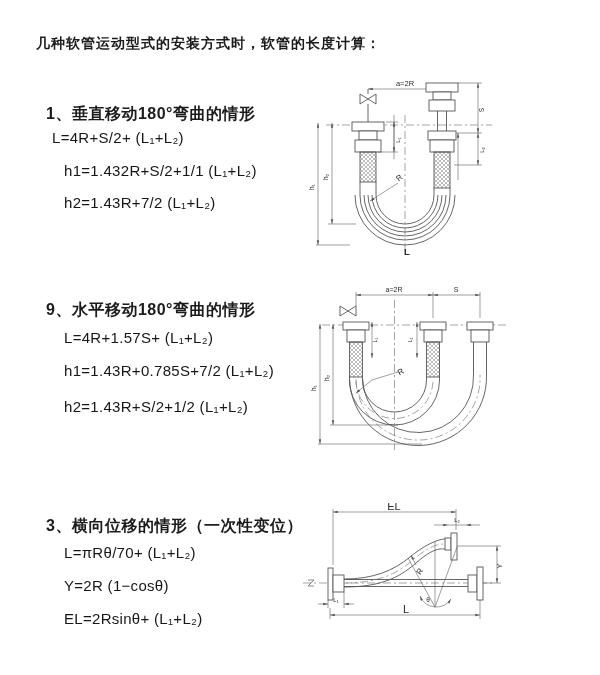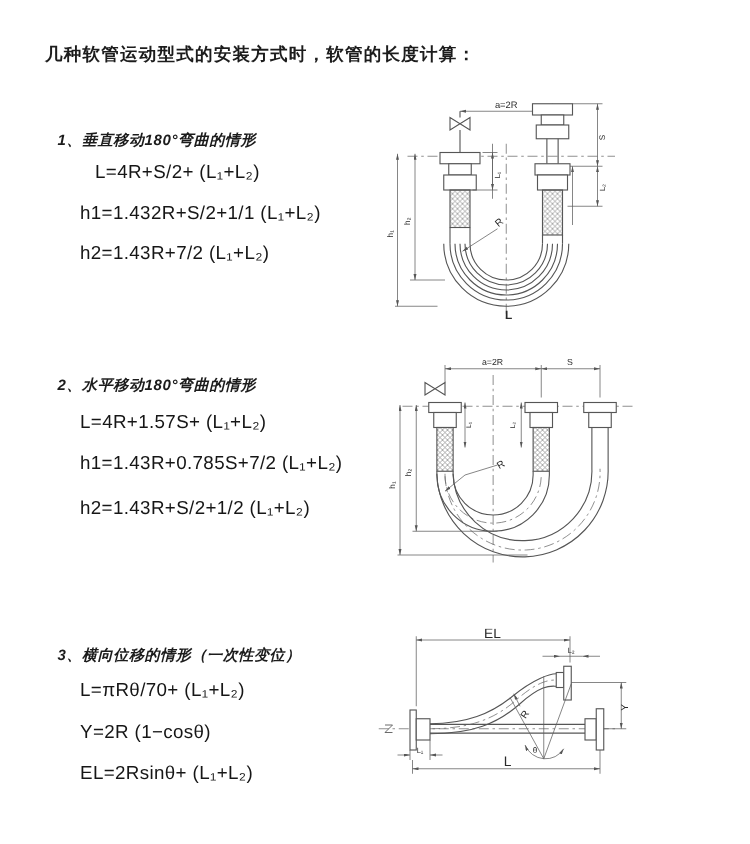--- a/index.html
+++ b/index.html
@@ -6,46 +6,46 @@
   body{
     width:600px;height:675px;background:#ffffff;position:relative;
     font-family:"Liberation Sans","DejaVu Sans",sans-serif;
     color:#1c1c1c;overflow:hidden;
   }
   .abs{position:absolute;}
   .page-title{
     left:36px;top:8px;font-size:14px;font-weight:bold;letter-spacing:1px;white-space:nowrap;margin-top:27px;
   }
   .sec-heading{
-    font-size:12px;font-weight:bold;letter-spacing:0.5px;white-space:nowrap;font-style:italic;
+    font-size:16px;font-weight:bold;letter-spacing:0.5px;white-space:nowrap;
   }
   .formula{
     font-size:15px;letter-spacing:0.3px;white-space:nowrap;color:#161616;
   }
   svg text{
     font-family:"Liberation Sans","DejaVu Sans",sans-serif;
     fill:#2a2a2a;
   }
   svg .ln{stroke:#565656;stroke-width:0.9;fill:none;}
   svg .thin{stroke:#5e5e5e;stroke-width:0.6;fill:none;}
   svg .cl{stroke:#6a6a6a;stroke-width:0.6;fill:none;stroke-dasharray:8 3 2 3;}
   svg .fit{stroke:#565656;stroke-width:0.9;fill:#ffffff;}
   svg .br{stroke:#565656;stroke-width:0.7;}
 </style>
 </head>
 <body>
 
 <div class="abs page-title">几种软管运动型式的安装方式时，软管的长度计算：</div>
 
 <div class="abs sec-heading" style="left:46px;top:104px">1、垂直移动180°弯曲的情形</div>
-<div class="abs formula" style="left:76px;top:129px">L=4R+S/2+ (L₁+L₂)</div>
+<div class="abs formula" style="left:52px;top:129px">L=4R+S/2+ (L₁+L₂)</div>
 <div class="abs formula" style="left:64px;top:162px">h1=1.432R+S/2+1/1 (L₁+L₂)</div>
 <div class="abs formula" style="left:64px;top:194px">h2=1.43R+7/2 (L₁+L₂)</div>
 
-<div class="abs sec-heading" style="left:46px;top:300px">2、水平移动180°弯曲的情形</div>
+<div class="abs sec-heading" style="left:46px;top:300px">9、水平移动180°弯曲的情形</div>
 <div class="abs formula" style="left:64px;top:329px">L=4R+1.57S+ (L₁+L₂)</div>
 <div class="abs formula" style="left:64px;top:362px">h1=1.43R+0.785S+7/2 (L₁+L₂)</div>
 <div class="abs formula" style="left:64px;top:398px">h2=1.43R+S/2+1/2 (L₁+L₂)</div>
 
 <div class="abs sec-heading" style="left:46px;top:516px">3、横向位移的情形（一次性变位）</div>
 <div class="abs formula" style="left:64px;top:544px">L=πRθ/70+ (L₁+L₂)</div>
 <div class="abs formula" style="left:64px;top:577px">Y=2R (1−cosθ)</div>
 <div class="abs formula" style="left:64px;top:610px">EL=2Rsinθ+ (L₁+L₂)</div>
 
 <svg class="abs" style="left:306px;top:75px" width="292" height="186" viewBox="0 0 292 186">

